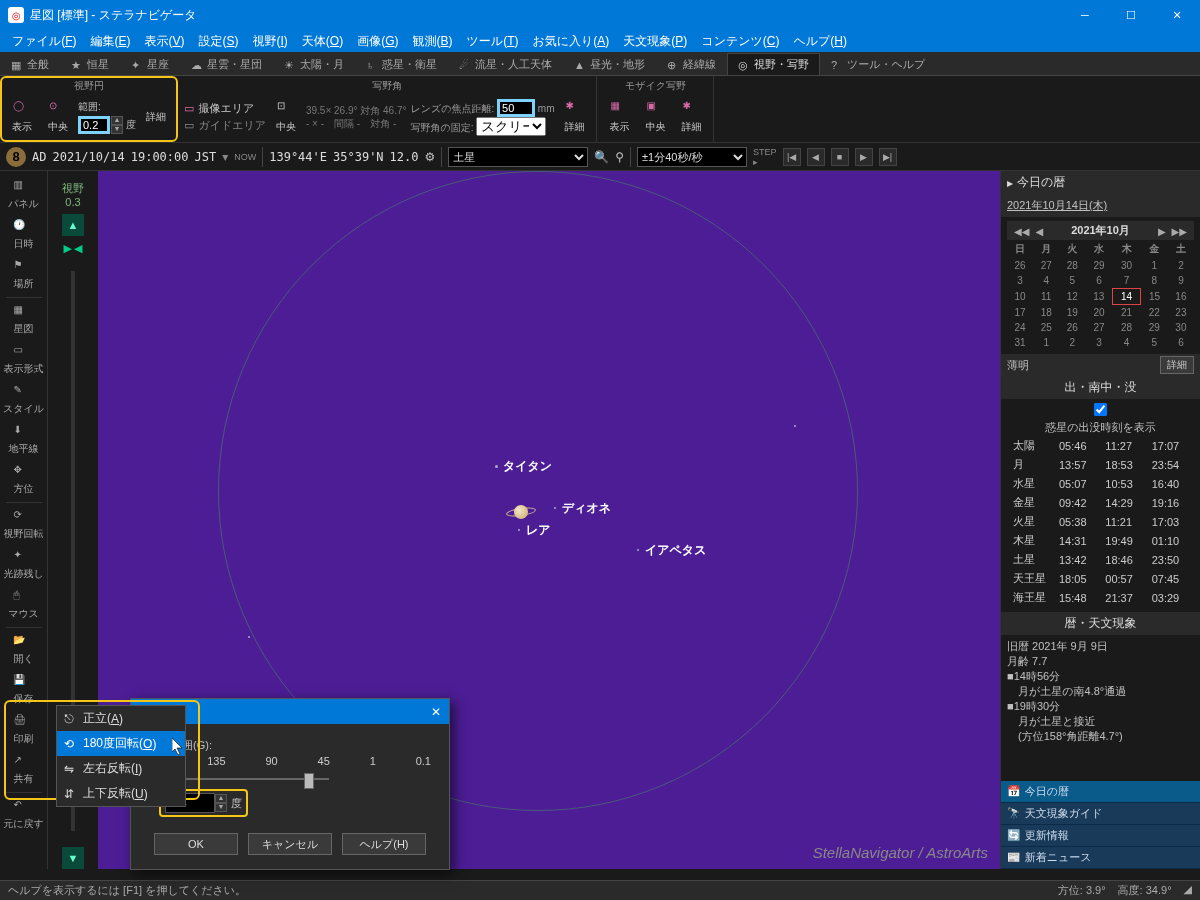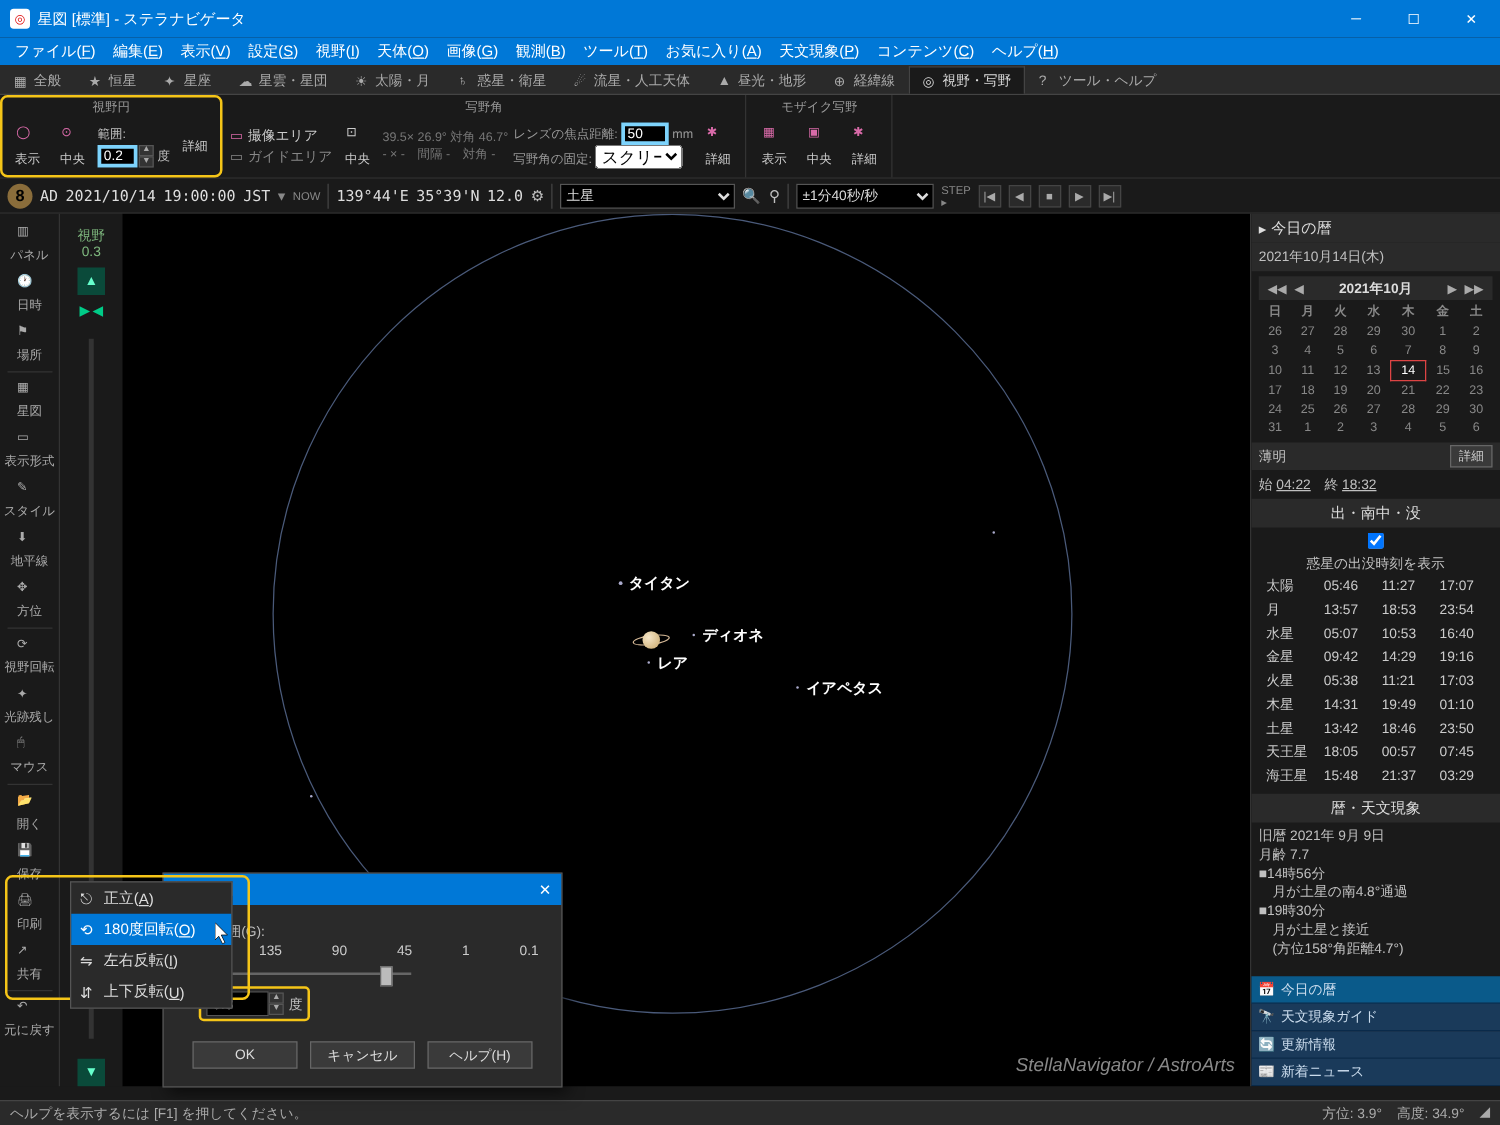--- a/index.html
+++ b/index.html
@@ -35,21 +35,21 @@
 .main-area { display: flex; height: 698px; position: relative; }
 .left-toolbar { width: 48px; background: #1a1a1a; border-right: 1px solid #333; display: flex; flex-direction: column; align-items: center; padding-top: 4px; }
 .left-toolbar .ltbtn { width: 44px; padding: 4px 0; display: flex; flex-direction: column; align-items: center; font-size: 10px; color: #aaa; gap: 2px; }
 .left-toolbar .ltbtn .licon { width: 20px; height: 16px; }
 .left-toolbar .sep { width: 36px; height: 1px; background: #333; margin: 2px 0; }
 .view-strip { width: 50px; background: #1a1a1a; display: flex; flex-direction: column; align-items: center; padding-top: 10px; gap: 6px; position: relative; }
 .view-strip .fov-label { color: #7fb97f; font-size: 11px; text-align: center; }
 .view-strip .arrow-btn { width: 22px; height: 22px; background: #0a4a3a; display: flex; align-items: center; justify-content: center; color: #6fc; }
 .view-strip .slider-track { width: 4px; flex: 1; background: #333; position: relative; margin: 10px 0; }
 .view-strip .slider-handle { position: absolute; left: -6px; width: 16px; height: 10px; background: #555; border: 1px solid #777; }
-.sky-view { flex: 1; background: #000000; position: relative; overflow: hidden; padding-left: 12px; }
+.sky-view { flex: 1; background: #4c1d95; position: relative; overflow: hidden; padding-left: 12px; }
 .sky-circle { position: absolute; border: 1px solid #4a5a7a; border-radius: 50%; }
 .sky-label { position: absolute; color: #fff; font-size: 12px; font-weight: bold; }
 .star-dot { position: absolute; background: #aac; border-radius: 50%; }
 .saturn { position: absolute; width: 30px; height: 14px; }
 .saturn .planet { width: 14px; height: 14px; border-radius: 50%; background: radial-gradient(circle at 35% 35%, #f5e6c8, #c9a86a); position: absolute; left: 8px; }
 .saturn .ring { width: 30px; height: 8px; border: 1px solid #d4b896; border-radius: 50%; position: absolute; top: 3px; transform: rotate(-8deg); }
 .watermark { position: absolute; right: 12px; bottom: 8px; color: #888; font-size: 15px; font-style: italic; }
 .right-panel { width: 200px; background: #1a1a1a; border-left: 1px solid #333; display: flex; flex-direction: column; font-size: 11px; overflow-y: auto; }
 .right-panel .section-header { background: #2a2a2a; padding: 3px 6px; font-size: 12px; color: #ddd; display: flex; align-items: center; gap: 4px; }
 .right-panel .section-body { padding: 4px 6px; }
@@ -331,21 +331,21 @@
     <div class="star-dot" style="left:696px;top:254px;width:2px;height:2px;"></div>
     <div class="star-dot" style="left:150px;top:465px;width:2px;height:2px;"></div>
     <div class="watermark">StellaNavigator / AstroArts</div>
   </div>
 
   <div class="right-panel">
     <div class="section-header">
         <span>▸</span>
         <span>今日の暦</span>
       </div>
-    <div class="section-body" style="background:#2a2a2a;">2021年10月14日(木)</div>
+    <div class="section-body" style="background:#2a2a2a;text-decoration:underline;">2021年10月14日(木)</div>
     <div class="section-body">
       <div class="calendar">
         <div class="cal-nav">
           <span><span class="nav-btn">◀◀</span><span class="nav-btn">◀</span></span>
           <span style="font-weight:bold;color:#ddd;">2021年10月</span>
           <span><span class="nav-btn">▶</span><span class="nav-btn">▶▶</span></span>
         </div>
         <table id="cal-table">
             <tbody>
               <tr>
@@ -411,23 +411,20 @@
                 <td class="">5</td>
                 <td class="">6</td>
               </tr>
             </tbody>
           </table>
       </div>
     </div>
     <div style="display:flex;align-items:center;background:#2a2a2a;padding:2px 6px;">
       <div style="flex:1;text-align:left;">薄明</div>
       <button style="background:#3a3a3a;border:1px solid #666;color:#ccc;font-size:10px;padding:1px 6px;">詳細</button>
-    </div>
-    <div class="section-body" style="font-size:11px;">
-      <span>始</span> <span class="underline">04:22</span>　<span>終</span> <span class="underline">18:32</span>
     </div>
     <div class="section-header" style="justify-content:center;">出・南中・没</div>
     <div class="section-body">
       <label style="display:flex;align-items:center;gap:4px;flex-direction:column;">
           <input type="checkbox" checked="" style=""> 
           <span>惑星の出没時刻を表示</span>
         </label>
       <table class="rise-set-table" id="riseset-table">
           <tbody>
             <tr>

